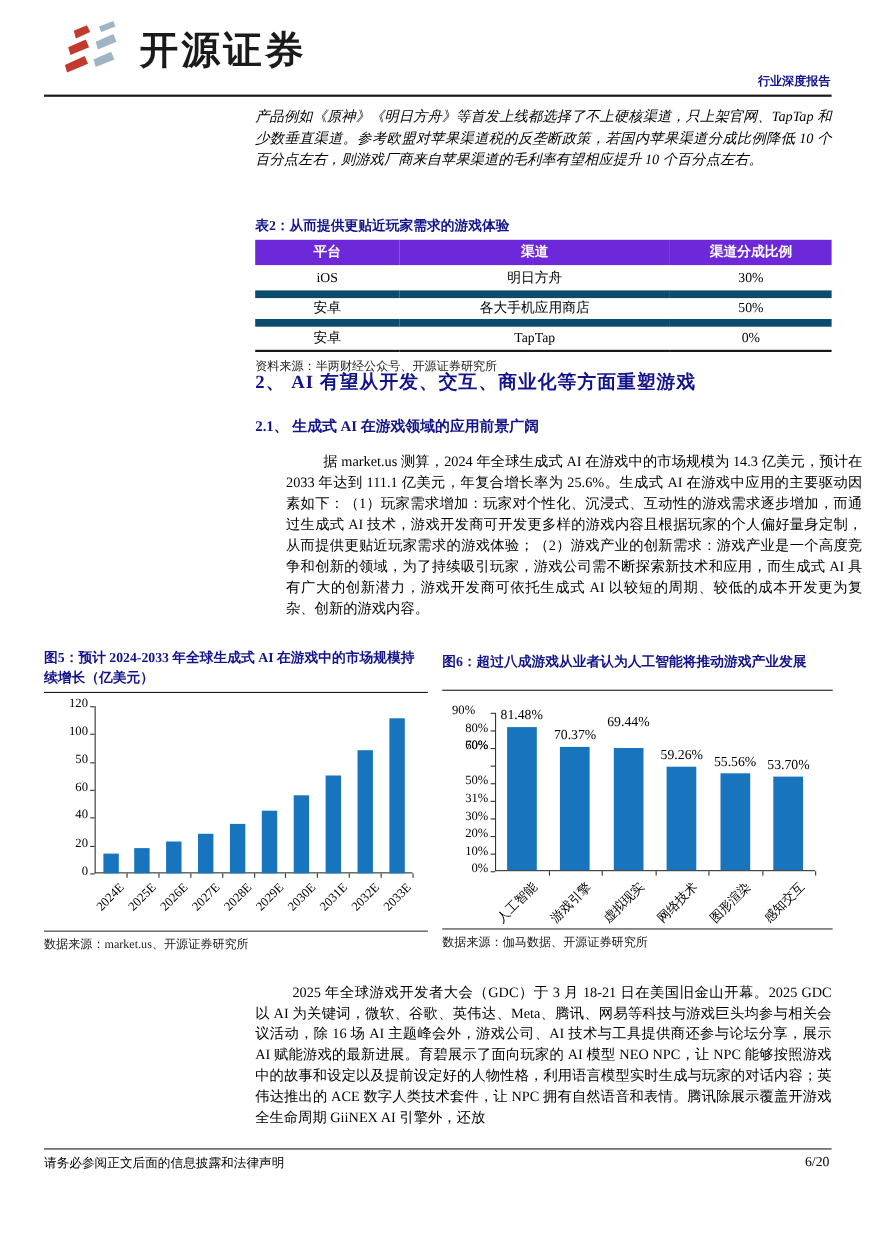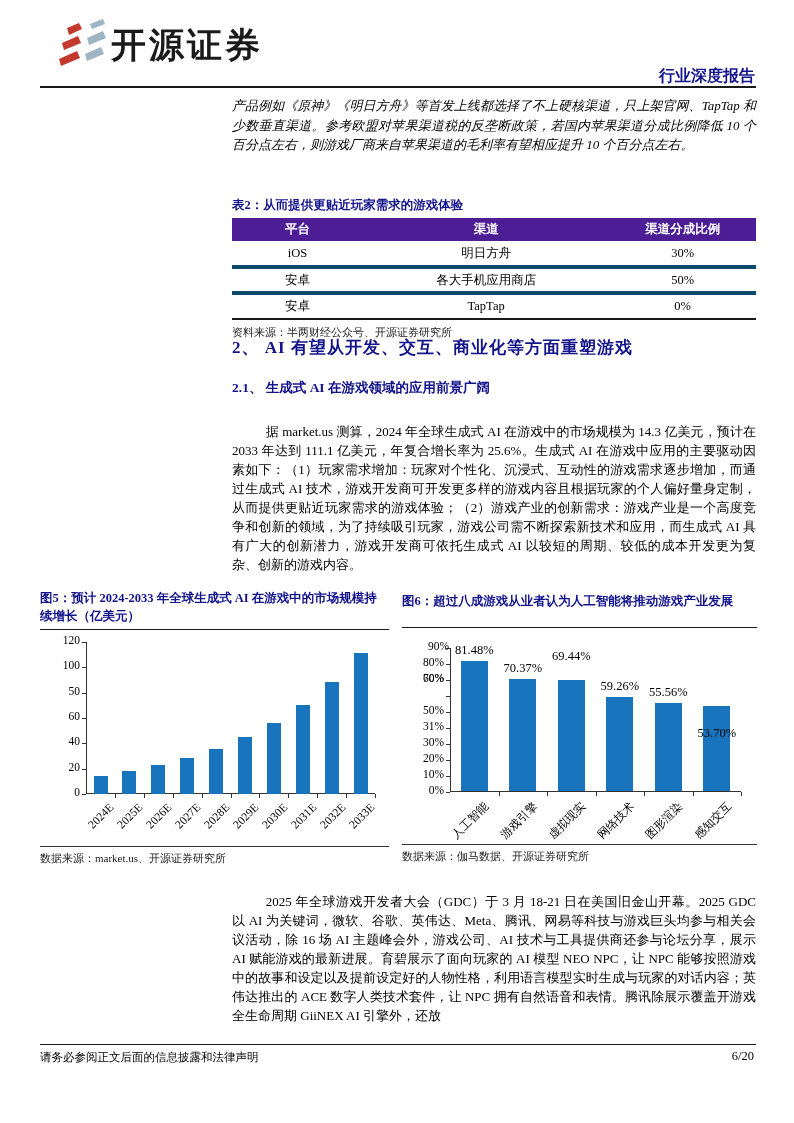--- a/index.html
+++ b/index.html
@@ -1,38 +1,38 @@
 <!DOCTYPE html>
 <html><head>
 <meta charset="utf-8">
 <style>
   * { margin:0; padding:0; box-sizing:border-box; }
   html,body { background:#888; }
   body { font-family:"Liberation Serif","DejaVu Serif",serif; }
   .page { position:relative; width:794px; height:1123px; background:#fff; margin:0 auto; overflow:hidden; }
 
   
-  .logo { position:absolute; left:57px; top:16px; display:flex; align-items:center; gap:0; }
+  .logo { position:absolute; left:57px; top:16px; display:flex; align-items:center; gap:16px; }
   .brand-text { font-family:"Liberation Sans","DejaVu Sans",sans-serif; font-weight:bold; font-size:35px; color:#1a1a1a; letter-spacing:3px; }
-  .report-type { position:absolute; right:39px; top:66px; font-size:16px; font-weight:bold; color:#13138C; }
+  .report-type { position:absolute; right:39px; top:66px; font-size:11px; font-weight:bold; color:#13138C; }
   .header-rule { position:absolute; left:40px; right:38px; top:86px; border-top:2px solid #1a1a1a; }
 
   
   .para { position:absolute; left:232px; width:524px; font-size:13px; line-height:19.5px; text-align:justify; color:#000; }
   .indent { text-indent:2.6em; }
   #p1 { top:96px;font-style:italic; }
-  #p2 { top:422px; line-height:19px; }
+  #p2 { top:410px; line-height:19px;margin-left:28px; }
   #p3 { top:892px; line-height:19px; }
 
   
   .tbl-block { position:absolute; left:232px; top:197px; width:524px; }
   .tbl-title { font-size:12.5px; font-weight:bold; color:#13138C; margin-bottom:4px; }
   table { width:100%; border-collapse:collapse; }
-  thead th { background:#4c1d95; color:#fff; font-weight:bold; font-size:12.5px; height:23px; text-align:center; }
-  tbody td { font-size:12.5px; text-align:center; height:26px; border-bottom:4px solid #0c4a6e; color:#000; }
+  thead th { background:#6d28d9; color:#fff; font-weight:bold; font-size:12.5px; height:23px; text-align:center; }
+  tbody td { font-size:12.5px; text-align:center; height:26px; border-bottom:7px solid #0c4a6e; color:#000; }
   tbody tr:last-child td { border-bottom:2px solid #1a1a1a; }
   .tbl-source { margin-top:5px; font-size:11px; color:#1a1a1a; }
 
   
   .h2 { position:absolute; left:232px; top:336px; font-size:17px; font-weight:bold; color:#13138C; letter-spacing:1px; }
   .h21 { position:absolute; left:232px; top:379px; font-size:13.5px; font-weight:bold; color:#13138C; }
 
   
   .figrow { position:absolute; left:40px; top:589px; width:717px; display:flex; justify-content:space-between;align-items:center; }
   .figure { width:349px; }
@@ -183,21 +183,21 @@
           <span class="ytick" style="right: 313px; top: 90px;">31%</span>
           <div class="tickmark" style="left: 44px; top: 98px; width: 4px; height: 1px;"></div>
           <span class="ytick" style="right: 313px; top: 74px;">50%</span>
           <div class="tickmark" style="left: 44px; top: 82px; width: 4px; height: 1px;"></div>
           <span class="ytick" style="right: 313px; top: 42px;">60%</span>
           <div class="tickmark" style="left: 44px; top: 66px; width: 4px; height: 1px;"></div>
           <span class="ytick" style="right: 313px; top: 42px;">70%</span>
           <div class="tickmark" style="left: 44px; top: 50px; width: 4px; height: 1px;"></div>
           <span class="ytick" style="right: 313px; top: 26px;">80%</span>
           <div class="tickmark" style="left: 44px; top: 34px; width: 4px; height: 1px;"></div>
-          <span class="ytick" style="right: 308px; top: 10px;">90%</span>
+          <span class="ytick" style="right: 325px; top: 10px;">90%</span>
           <div class="tickmark" style="left: 44px; top: 18px; width: 4px; height: 1px;"></div>
           <div class="bar" style="left: 58.8px; top: 31.6px; width: 27px; height: 130.4px; background: rgb(24, 116, 188);"></div>
           <span class="vlabel" style="left: 72.3px; top: 13.6px;">81.48%</span>
           <div class="tickmark" style="left: 96.5px; top: 162px; width: 1px; height: 4px;"></div>
           <span class="xlabel rot" style="right: 275.8px; top: 169px;">人工智能</span>
           <div class="bar" style="left: 107.3px; top: 49.4px; width: 27px; height: 112.6px; background: rgb(24, 116, 188);"></div>
           <span class="vlabel" style="left: 120.8px; top: 31.4px;">70.37%</span>
           <div class="tickmark" style="left: 145px; top: 162px; width: 1px; height: 4px;"></div>
           <span class="xlabel rot" style="right: 227.3px; top: 169px;">游戏引擎</span>
           <div class="bar" style="left: 155.8px; top: 50.9px; width: 27px; height: 111.1px; background: rgb(24, 116, 188);"></div>
@@ -206,21 +206,21 @@
           <span class="xlabel rot" style="right: 178.8px; top: 169px;">虚拟现实</span>
           <div class="bar" style="left: 204.3px; top: 67.2px; width: 27px; height: 94.8px; background: rgb(24, 116, 188);"></div>
           <span class="vlabel" style="left: 217.8px; top: 49.2px;">59.26%</span>
           <div class="tickmark" style="left: 242px; top: 162px; width: 1px; height: 4px;"></div>
           <span class="xlabel rot" style="right: 130.3px; top: 169px;">网络技术</span>
           <div class="bar" style="left: 252.8px; top: 73.1px; width: 27px; height: 88.9px; background: rgb(24, 116, 188);"></div>
           <span class="vlabel" style="left: 266.3px; top: 55.1px;">55.56%</span>
           <div class="tickmark" style="left: 290.5px; top: 162px; width: 1px; height: 4px;"></div>
           <span class="xlabel rot" style="right: 81.8px; top: 169px;">图形渲染</span>
           <div class="bar" style="left: 301.3px; top: 76.1px; width: 27px; height: 85.9px; background: rgb(24, 116, 188);"></div>
-          <span class="vlabel" style="left: 314.8px; top: 58.1px; margin-top: 38px;">53.70%</span>
+          <span class="vlabel" style="left: 314.8px; top: 58.1px;">53.70%</span>
           <div class="tickmark" style="left: 339px; top: 162px; width: 1px; height: 4px;"></div>
           <span class="xlabel rot" style="right: 33.3px; top: 169px;">感知交互</span>
         </div>
       <div class="fig-source">数据来源：伽马数据、开源证券研究所</div>
     </div>
   </div>
 
   <div class="para indent" id="p3">2025 年全球游戏开发者大会（GDC）于 3 月 18-21 日在美国旧金山开幕。2025 GDC 以 AI 为关键词，微软、谷歌、英伟达、Meta、腾讯、网易等科技与游戏巨头均参与相关会议活动，除 16 场 AI 主题峰会外，游戏公司、AI 技术与工具提供商还参与论坛分享，展示 AI 赋能游戏的最新进展。育碧展示了面向玩家的 AI 模型 NEO NPC，让 NPC 能够按照游戏中的故事和设定以及提前设定好的人物性格，利用语言模型实时生成与玩家的对话内容；英伟达推出的 ACE 数字人类技术套件，让 NPC 拥有自然语音和表情。腾讯除展示覆盖开游戏全生命周期 GiiNEX AI 引擎外，还放</div>
 
   <div class="footer-rule"></div>

